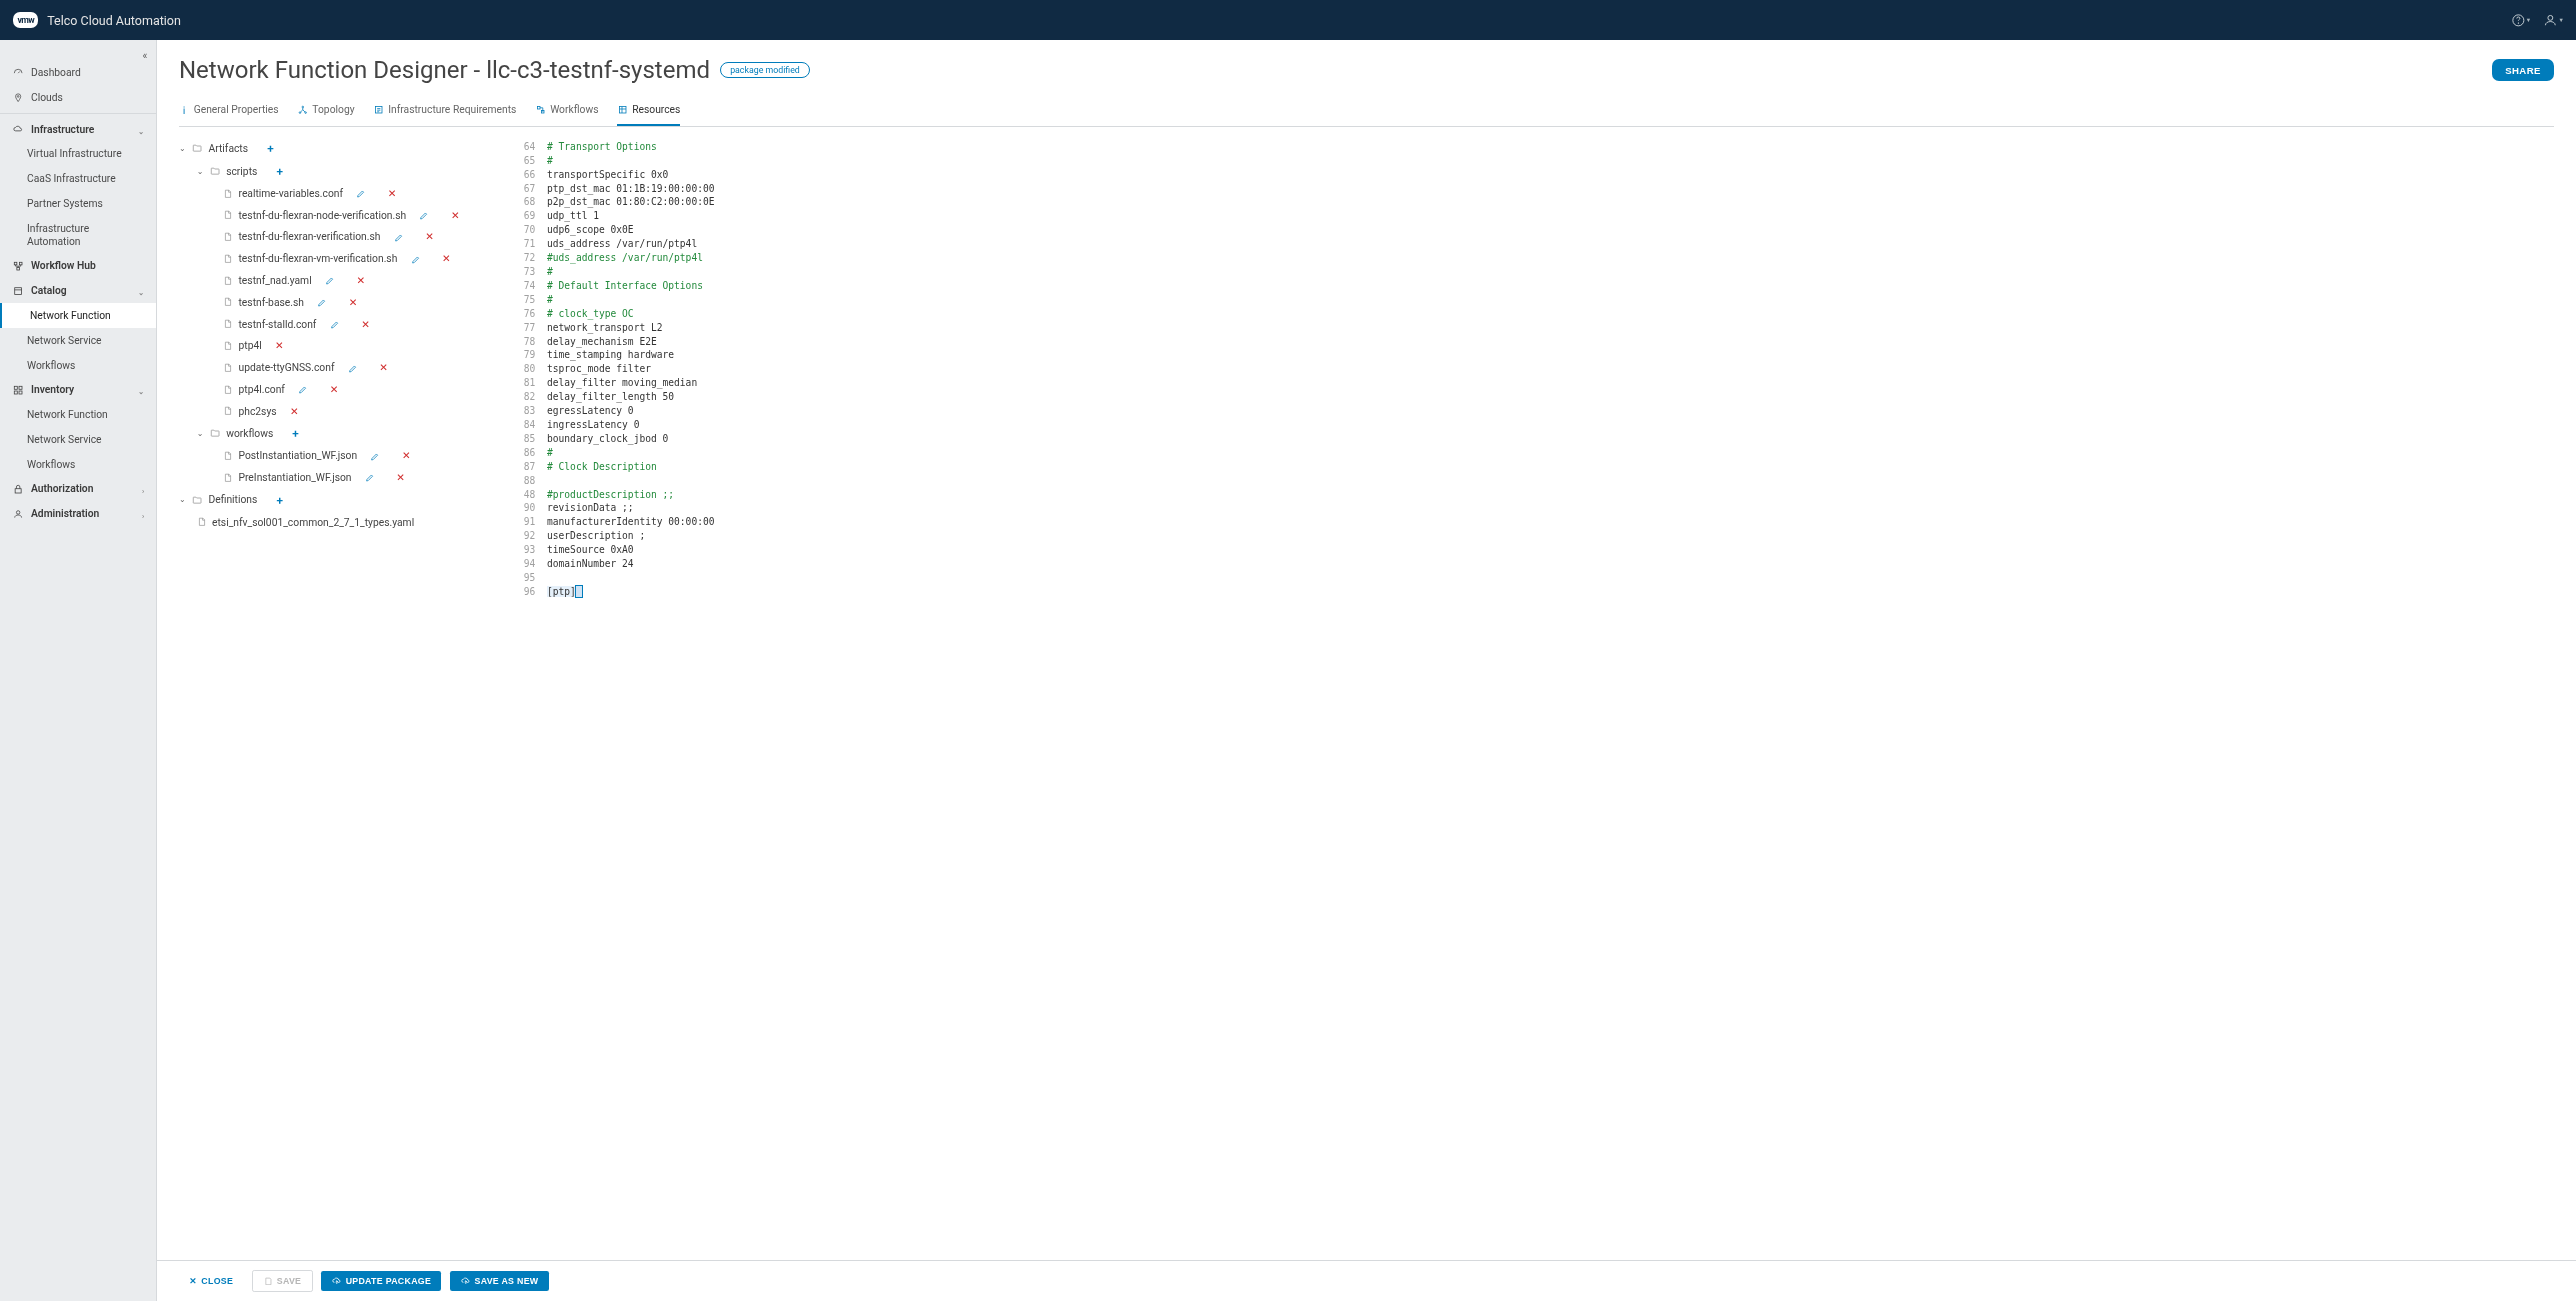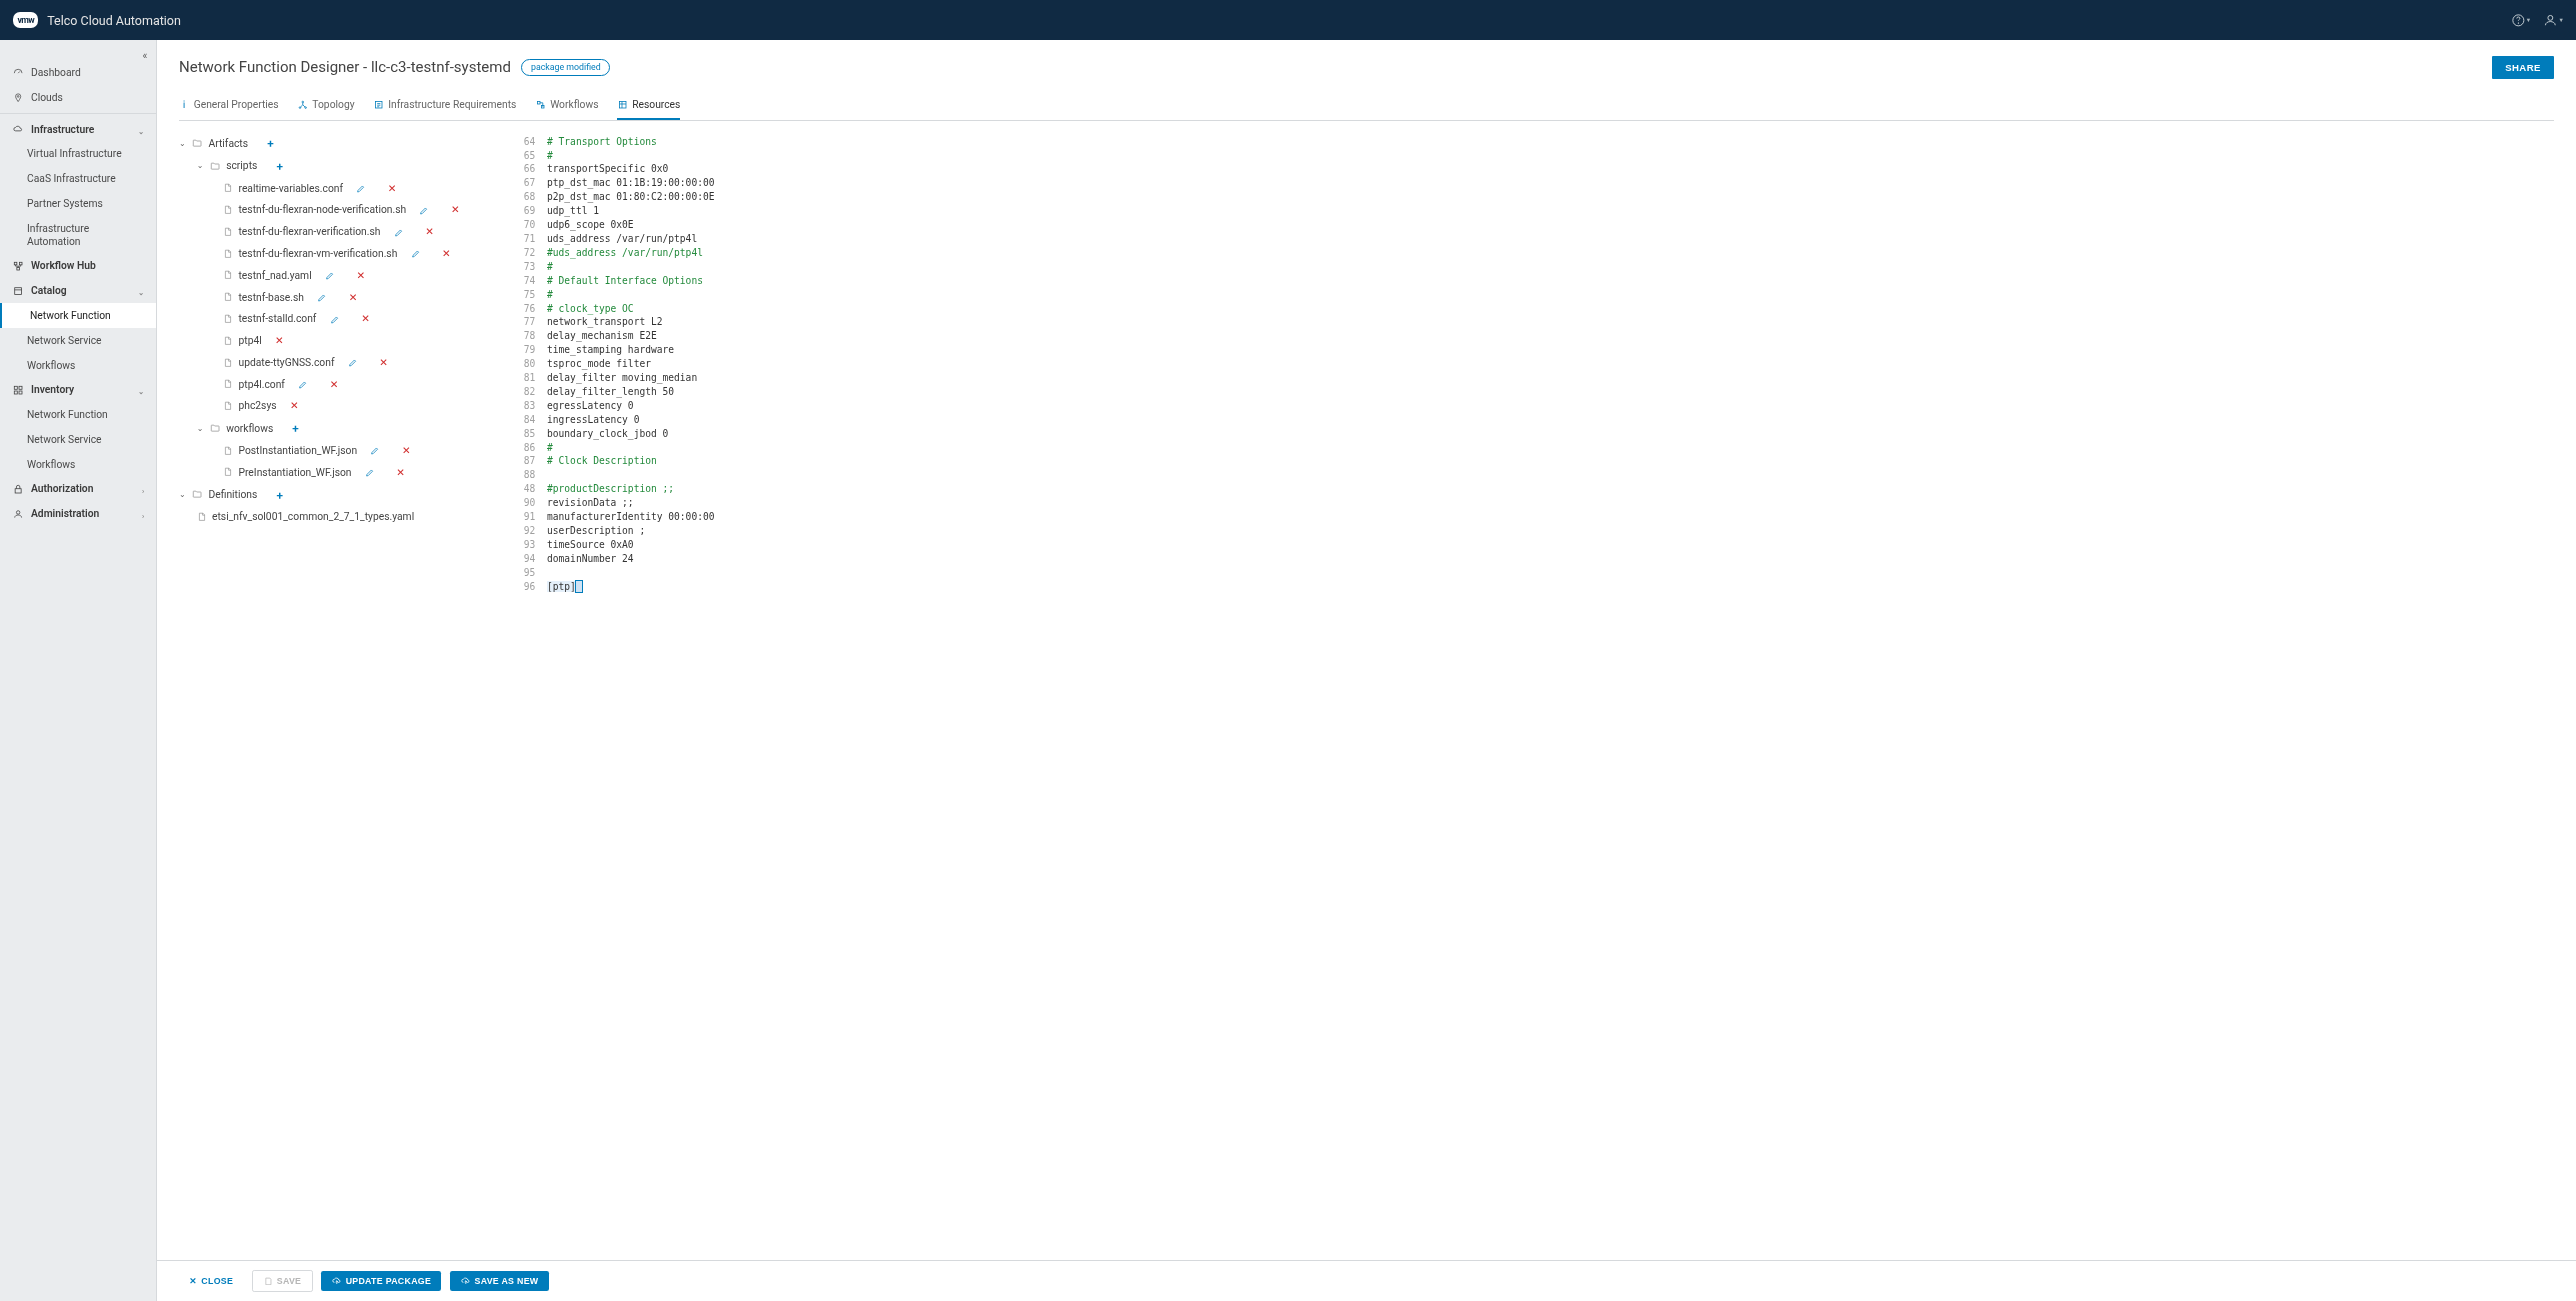--- a/index.html
+++ b/index.html
@@ -21,23 +21,23 @@
   .nav-item .section-left { display: flex; align-items: center; gap: 7.4px; }
   .nav-item.child { padding-left: 27px; font-weight: 400; }
   .nav-item.active { background: #fff; border-left: 2.2px solid #007cbb; padding-left: 28px; color: #222; }
   .nav-divider { height: 0.7px; background: #d6d9dc; margin: 2.9px 0; }
   .nav-icon { width: 11.8px; height: 11.8px; flex-shrink: 0; display: inline-flex; align-items: center; justify-content: center; }
 
   .main { flex: 1; background: #fff; display: flex; flex-direction: column; overflow: hidden; }
   .header-area { padding: 16px 22px 0 22px; }
   .page-title-row { display: flex; align-items: center; gap: 10.3px; justify-content: space-between; }
   .page-title-left { display: flex; align-items: center; gap: 10.3px; }
-  .page-title { font-size: 15px; font-weight: 400; color: #444; }
+  .page-title { font-size: 24px; font-weight: 400; color: #444; }
   .badge-modified { border: 0.7px solid #007cbb; color: #007cbb; border-radius: 8.8px; padding: 2.2px 8.8px; font-size: 8.8px; }
-  .share-btn { background: #007cbb; color: #fff; border: none; padding: 5.9px 13.2px; font-size: 9.6px; font-weight: 600; border-radius: 1px; cursor: pointer; letter-spacing: 0.4px; text-align: right; }
+  .share-btn { background: #007cbb; color: #fff; border: none; padding: 5.9px 13.2px; font-size: 9.6px; font-weight: 600; border-radius: 7px; cursor: pointer; letter-spacing: 0.4px; text-align: right; }
 
   .tabs { display: flex; gap: 19px; border-bottom: 0.7px solid #d6d9dc; margin-top: 11.8px; }
   .tab { display: flex; align-items: center; gap: 4.4px; padding: 7.4px 0; color: #666; cursor: pointer; font-size: 10.3px; border-bottom: 2.2px solid transparent; }
   .tab.active { border-bottom-color: #007cbb; color: #333; }
   .tab-icon { width: 10.3px; height: 10.3px; display: inline-flex; align-items: center; justify-content: center; color: #007cbb; }
 
   .content { flex: 1; display: flex; overflow: hidden; padding: 0 22px; }
   .tree-panel { width: 331px; padding-top: 10.3px; overflow-y: auto; font-size: 10.3px; color: #444; }
   .tree-row { display: flex; align-items: center; gap: 5.9px; padding: 4.4px 0; cursor: default; }
   .tree-indent-1 { padding-left: 17.7px; }

